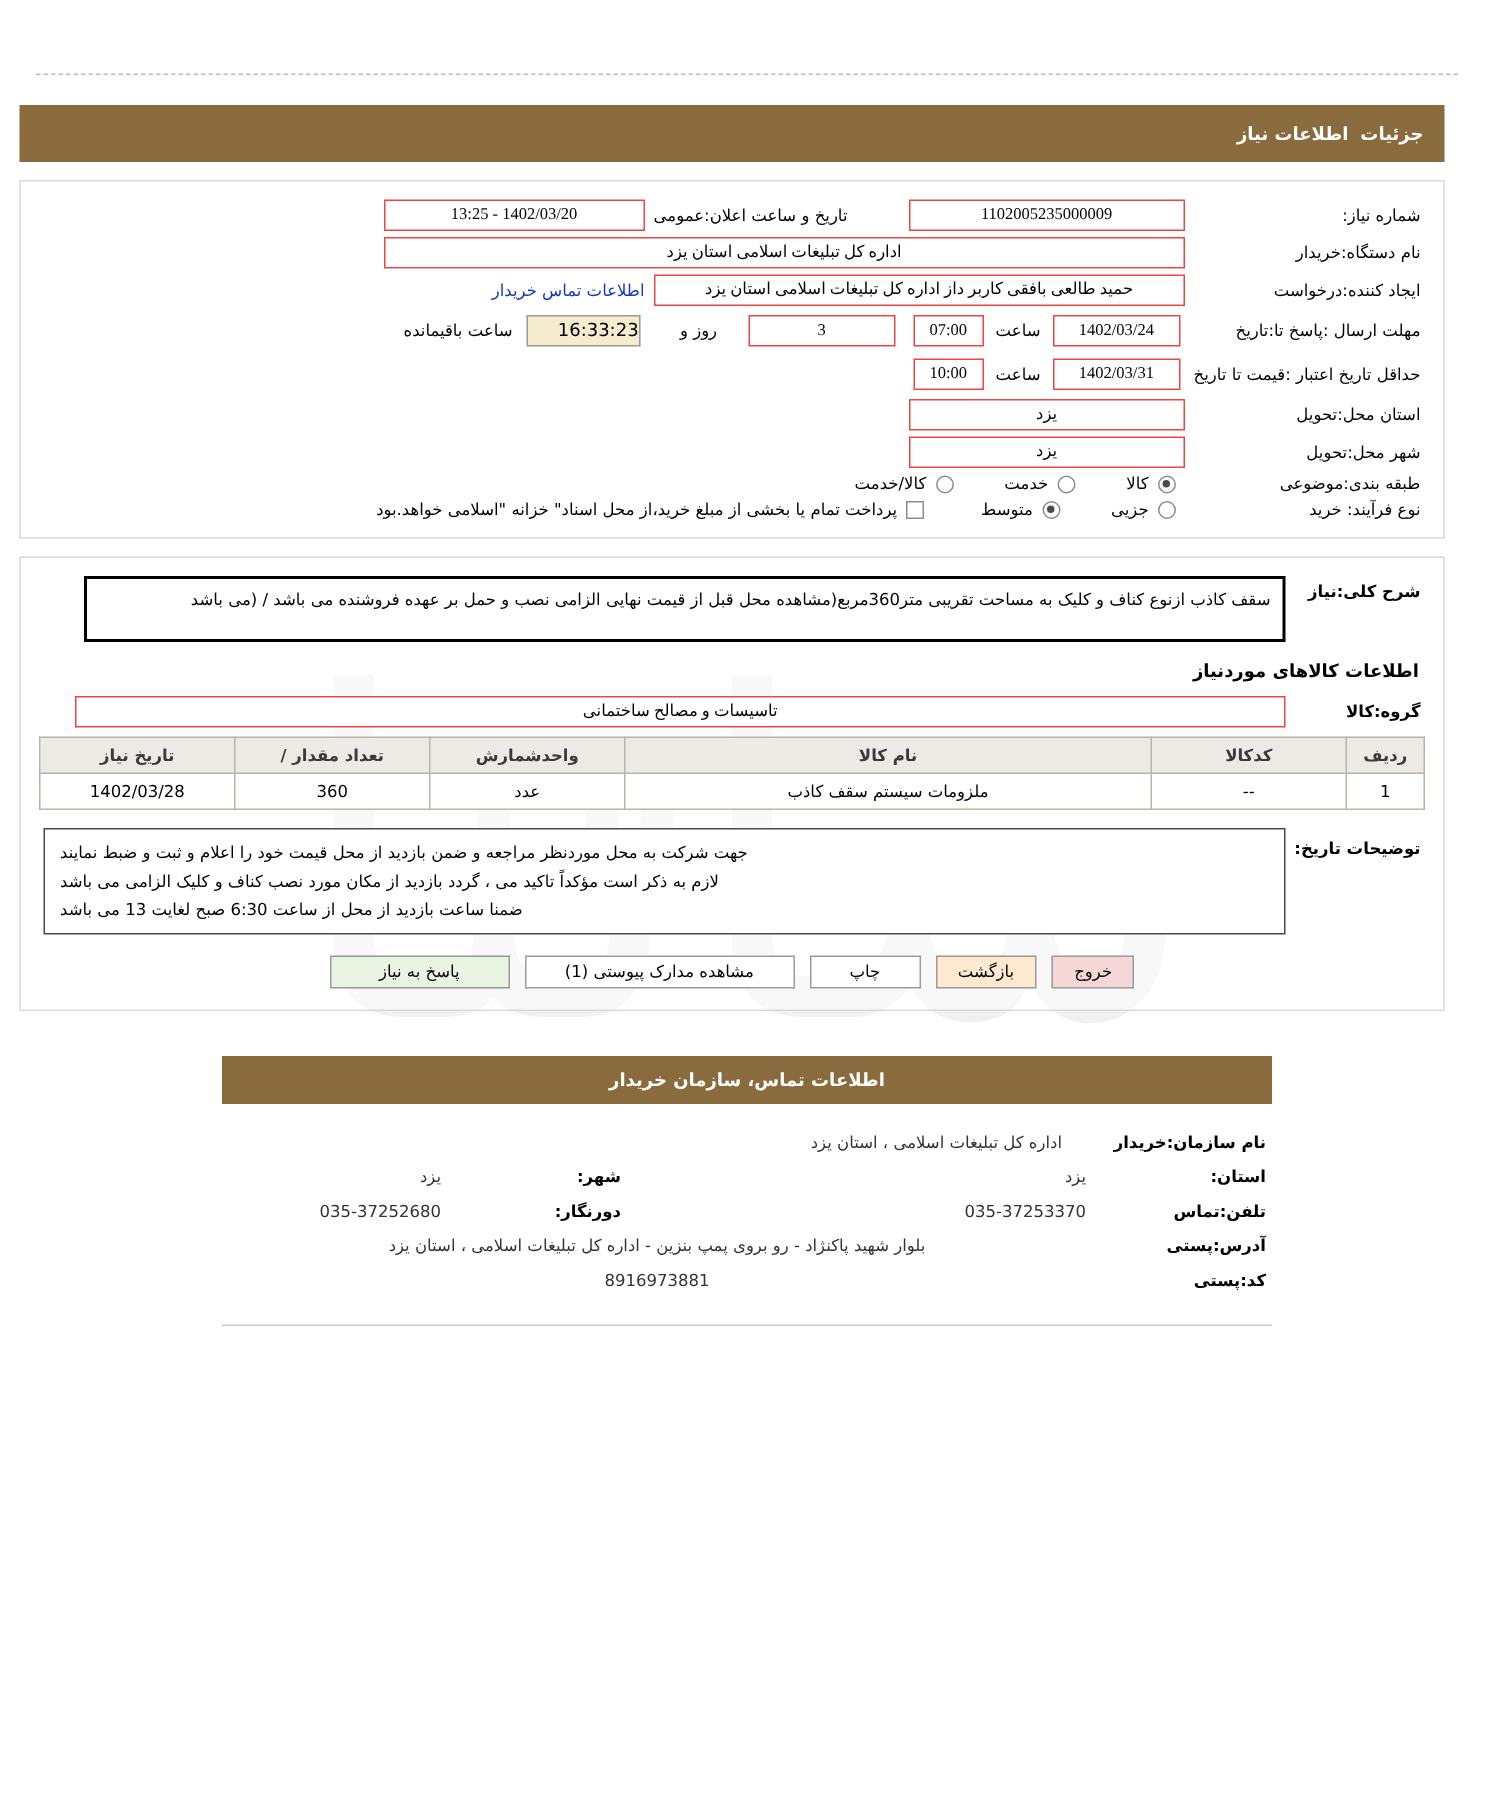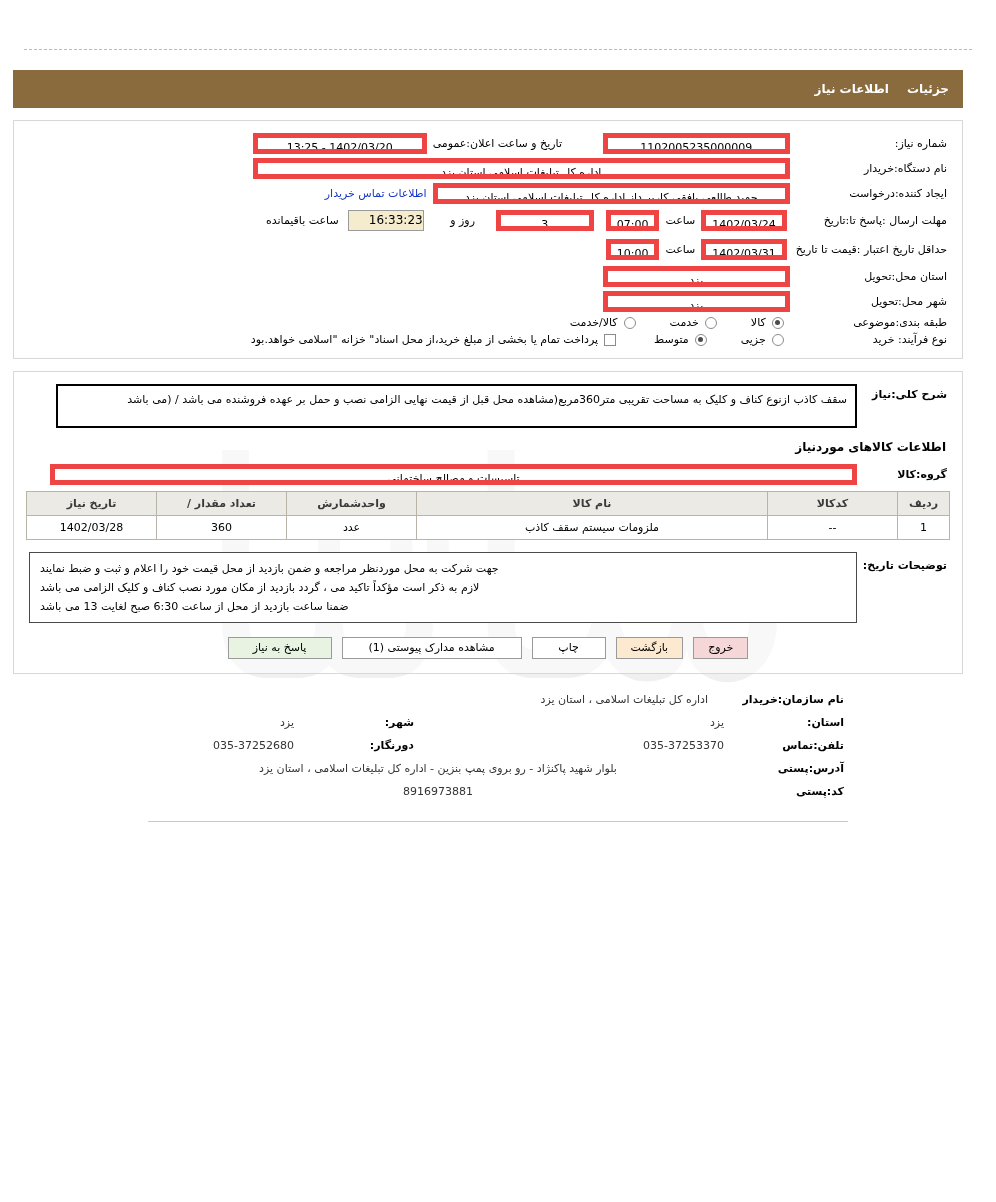--- a/index.html
+++ b/index.html
@@ -41,44 +41,45 @@
     background: #8a6b3d;
     height: 38px;
     display: flex;
     align-items: center;
     justify-content: flex-start;
     padding: 0 14px;
     color: #fff;
     font-size: 12px;
     font-weight: bold;
   }
-  .header-bar span { margin-left: 18px; }
+  .header-bar span { margin-left: 8px; }
 
   .panel {
     margin: 12px 33px 0 13px;
     border: 1px solid #d8d8d8;
     background: rgba(255,255,255,0.55);
     padding: 10px 12px;
   }
 
   table.form { width: 100%; border-collapse: collapse; }
   table.form td { padding: 2px 3px; vertical-align: middle; }
   .lbl { text-align: right; white-space: nowrap; font-size: 11px; padding-left: 6px; }
   .lbl-b { font-weight: bold; }
 
   .box {
-    border: 5px solid #ef4444;
+    border: 1px solid #ef4444;
     background: #fff;
     height: 21px;
     line-height: 19px;
     padding: 0 6px;
     font-size: 11px;
     text-align: center;
     white-space: nowrap;
     overflow: hidden;
+    font-family: Liberation Serif, serif;
   }
   .box.c { text-align: center; }
   .link { color: #1436c8; text-decoration: none; font-size: 11px; }
   .countdown {
     background: #f5eccd;
     border: 1px solid #9a9a9a;
     color: #000;
     text-align: left;
     height: 21px; line-height: 19px;
     font-size: 12px;
@@ -380,24 +381,25 @@
           </td>
         </tr>
       </tbody>
         </table>
 
       <div class="btn-row">
         <div class="btn red">خروج</div>
         <div class="btn orange">بازگشت</div>
         <div class="btn" style="width:74px">چاپ</div>
         <div class="btn" style="width:180px">مشاهده مدارک پیوستی (1)</div>
-        <div class="btn green" style="width:104px">پاسخ به نیاز</div>
+        <div class="btn green" style="width:120px">پاسخ به نیاز</div>
       </div>
     </div>
 
+    <div class="contact-bar">اطلاعات  تماس، سازمان خریدار</div>
 
     <div class="contact-wrap">
       <table class="kv">
         <tbody>
             <tr>
           <td class="kv-lbl">نام سازمان:خریدار</td>
           <td class="kv-val" colspan="3" style="text-align:right; padding-right:20px">اداره کل تبلیغات اسلامی ، استان یزد</td>
         </tr>
         <tr>
           <td class="kv-lbl">استان:</td>

